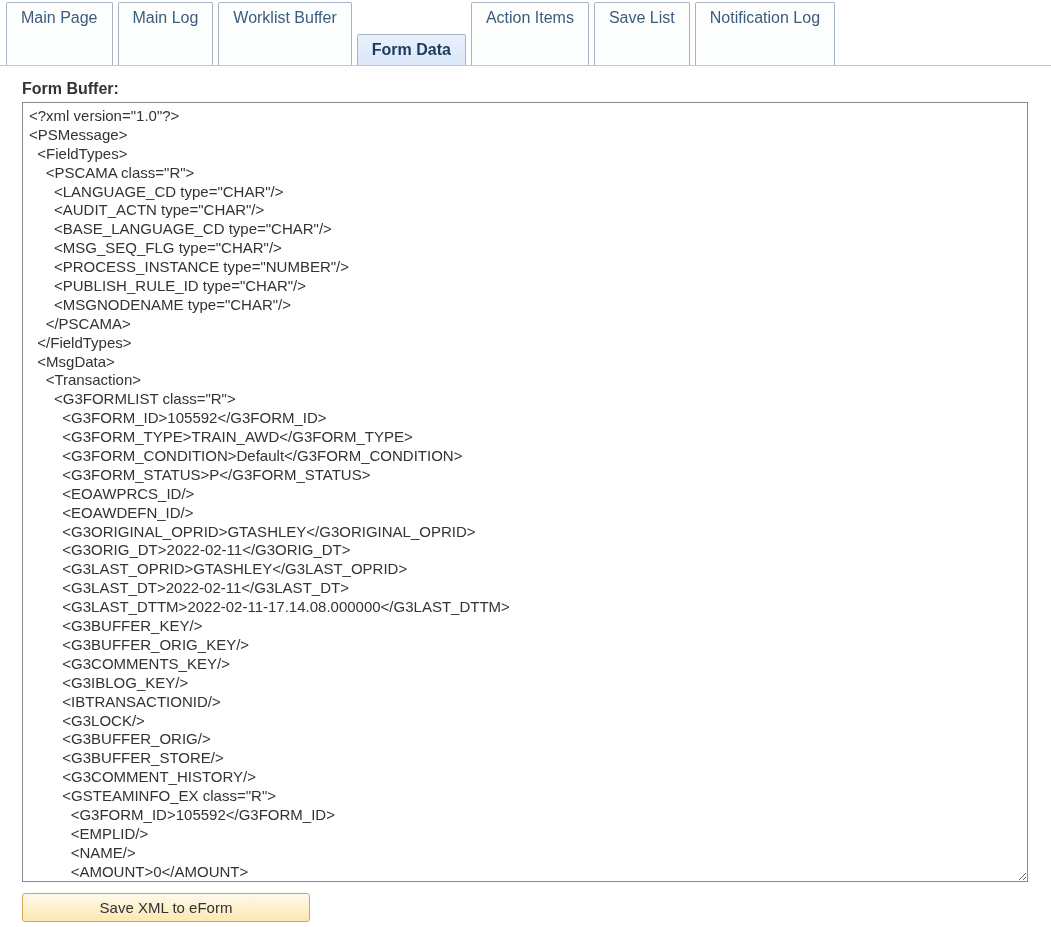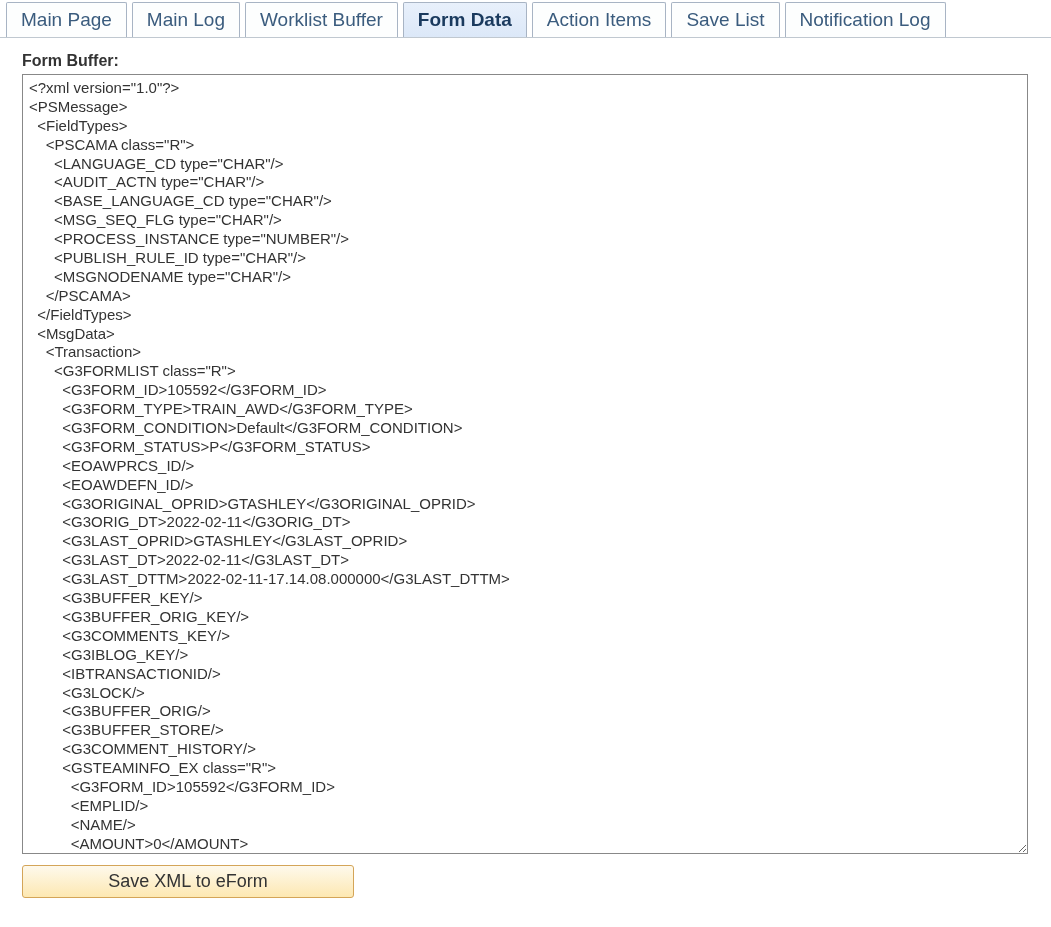--- a/index.html
+++ b/index.html
@@ -21,27 +21,28 @@
       background: #fff;
     }
     .tab {
       display: inline-block;
       padding: 6px 14px;
       border: 1px solid #a8b4c4;
       border-bottom: none;
       color: #3b5c7e;
       background: #fdfefe;
       cursor: pointer;
-      font-size: 19px;
+      font-size: 16px;
       border-radius: 2px 2px 0 0;
     }
     .tab.active {
       background: linear-gradient(to bottom, #e8f0fb 0%, #dce8f8 100%);
       color: #1a3a5e;
       font-weight: bold;
+      margin-top: 32px;
     }
     .content {
       padding: 14px 20px 4px 22px;
     }
     .field-label {
       font-weight: bold;
       color: #333;
       font-size: 16px;
       display: block;
       margin-bottom: 4px;
@@ -58,27 +59,27 @@
       line-height: 1.26;
       white-space: pre;
       overflow: auto;
       resize: both;
       outline: none;
     }
     .button-row {
       margin-top: 8px;
     }
     .ps-button {
-      width: 332px;
+      width: 288px;
       padding: 5px 8px;
       border: 1px solid #d4a558;
       background: linear-gradient(to bottom, #fef9ec 0%, #fde8b2 100%);
       border-radius: 3px;
       color: #333;
-      font-size: 18px;
+      font-size: 15px;
       cursor: pointer;
       text-align: center;
     }
   </style>
 </head>
 <body>
 
 <div class="tabs-container" id="tab-bar">
     <div class="tab">Main Page</div>
     <div class="tab">Main Log</div>

